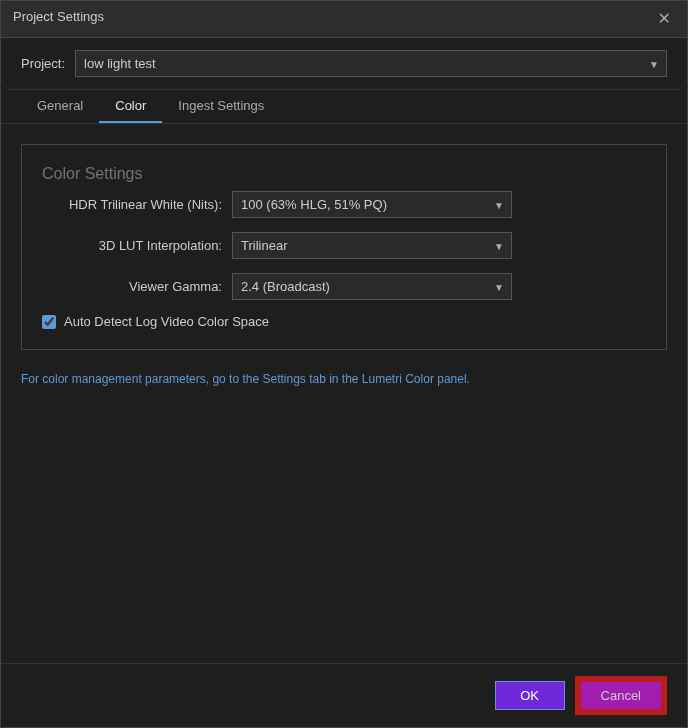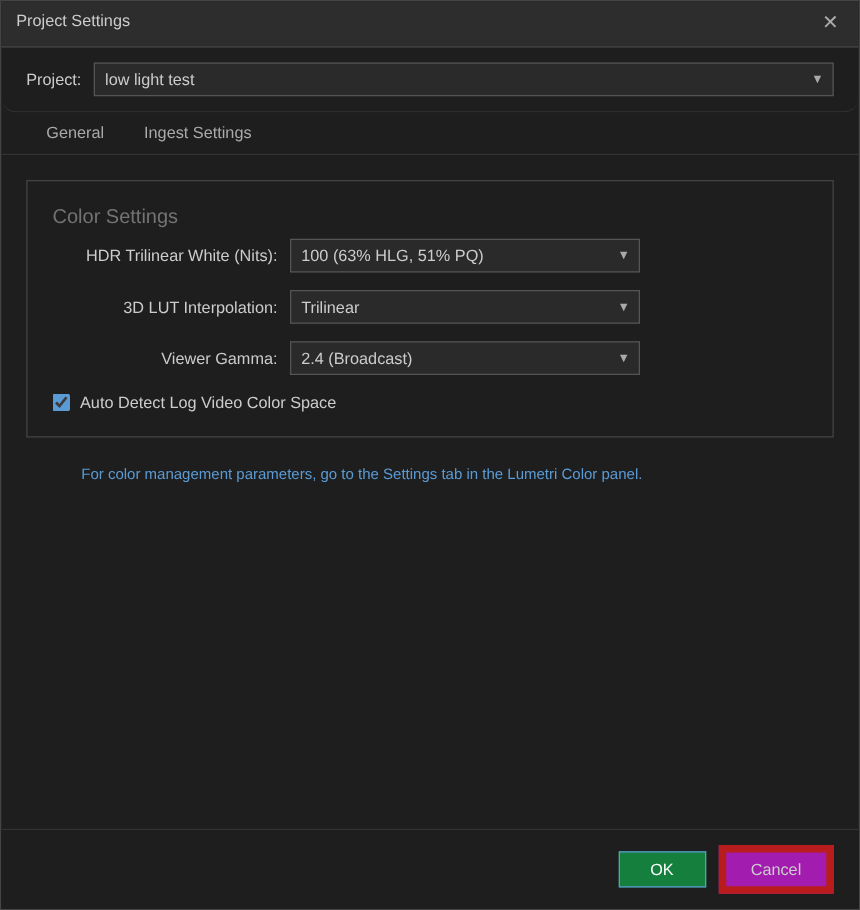--- a/index.html
+++ b/index.html
@@ -186,21 +186,20 @@
       color: #cccccc;
       font-size: 13px;
       cursor: pointer;
     }
 
     .info-text {
       color: #5b9bd5;
       font-size: 12px;
       margin-top: 16px;
       line-height: 1.5;
-      margin-left: 44px;
     }
 
     .dialog-footer {
       display: flex;
       justify-content: flex-end;
       align-items: center;
       padding: 12px 20px;
       gap: 10px;
       border-top: 1px solid #333;
       background: #1e1e1e;
@@ -210,21 +209,21 @@
       padding: 6px 20px;
       font-size: 13px;
       cursor: pointer;
       border: 6px solid #b91c1c;
       color: #cccccc;
       background: #a21caf;
       min-width: 70px;
     }
 
     .btn-ok {
-      background: #15803d;
+      background: #6d28d9;
       border: 1px solid #5b9bd5;
       color: #ffffff;
     }
   </style>
 </head>
 <body>
 
 <div class="dialog">
 
   <div class="title-bar">
@@ -237,20 +236,21 @@
     <div class="project-select-wrapper">
       <select class="project-select">
         <option>low light test</option>
       </select>
       <span class="select-arrow">▼</span>
     </div>
   </div>
 
   <div class="tabs">
     <div class="tab">General</div>
+    <div class="tab active">Color</div>
     <div class="tab">Ingest Settings</div>
   </div>
 
   <div class="content">
     <div class="section-box">
       <div class="section-title">Color Settings</div>
 
       <div class="form-row">
         <label class="form-label">HDR Trilinear White (Nits):</label>
         <div class="select-wrapper">

